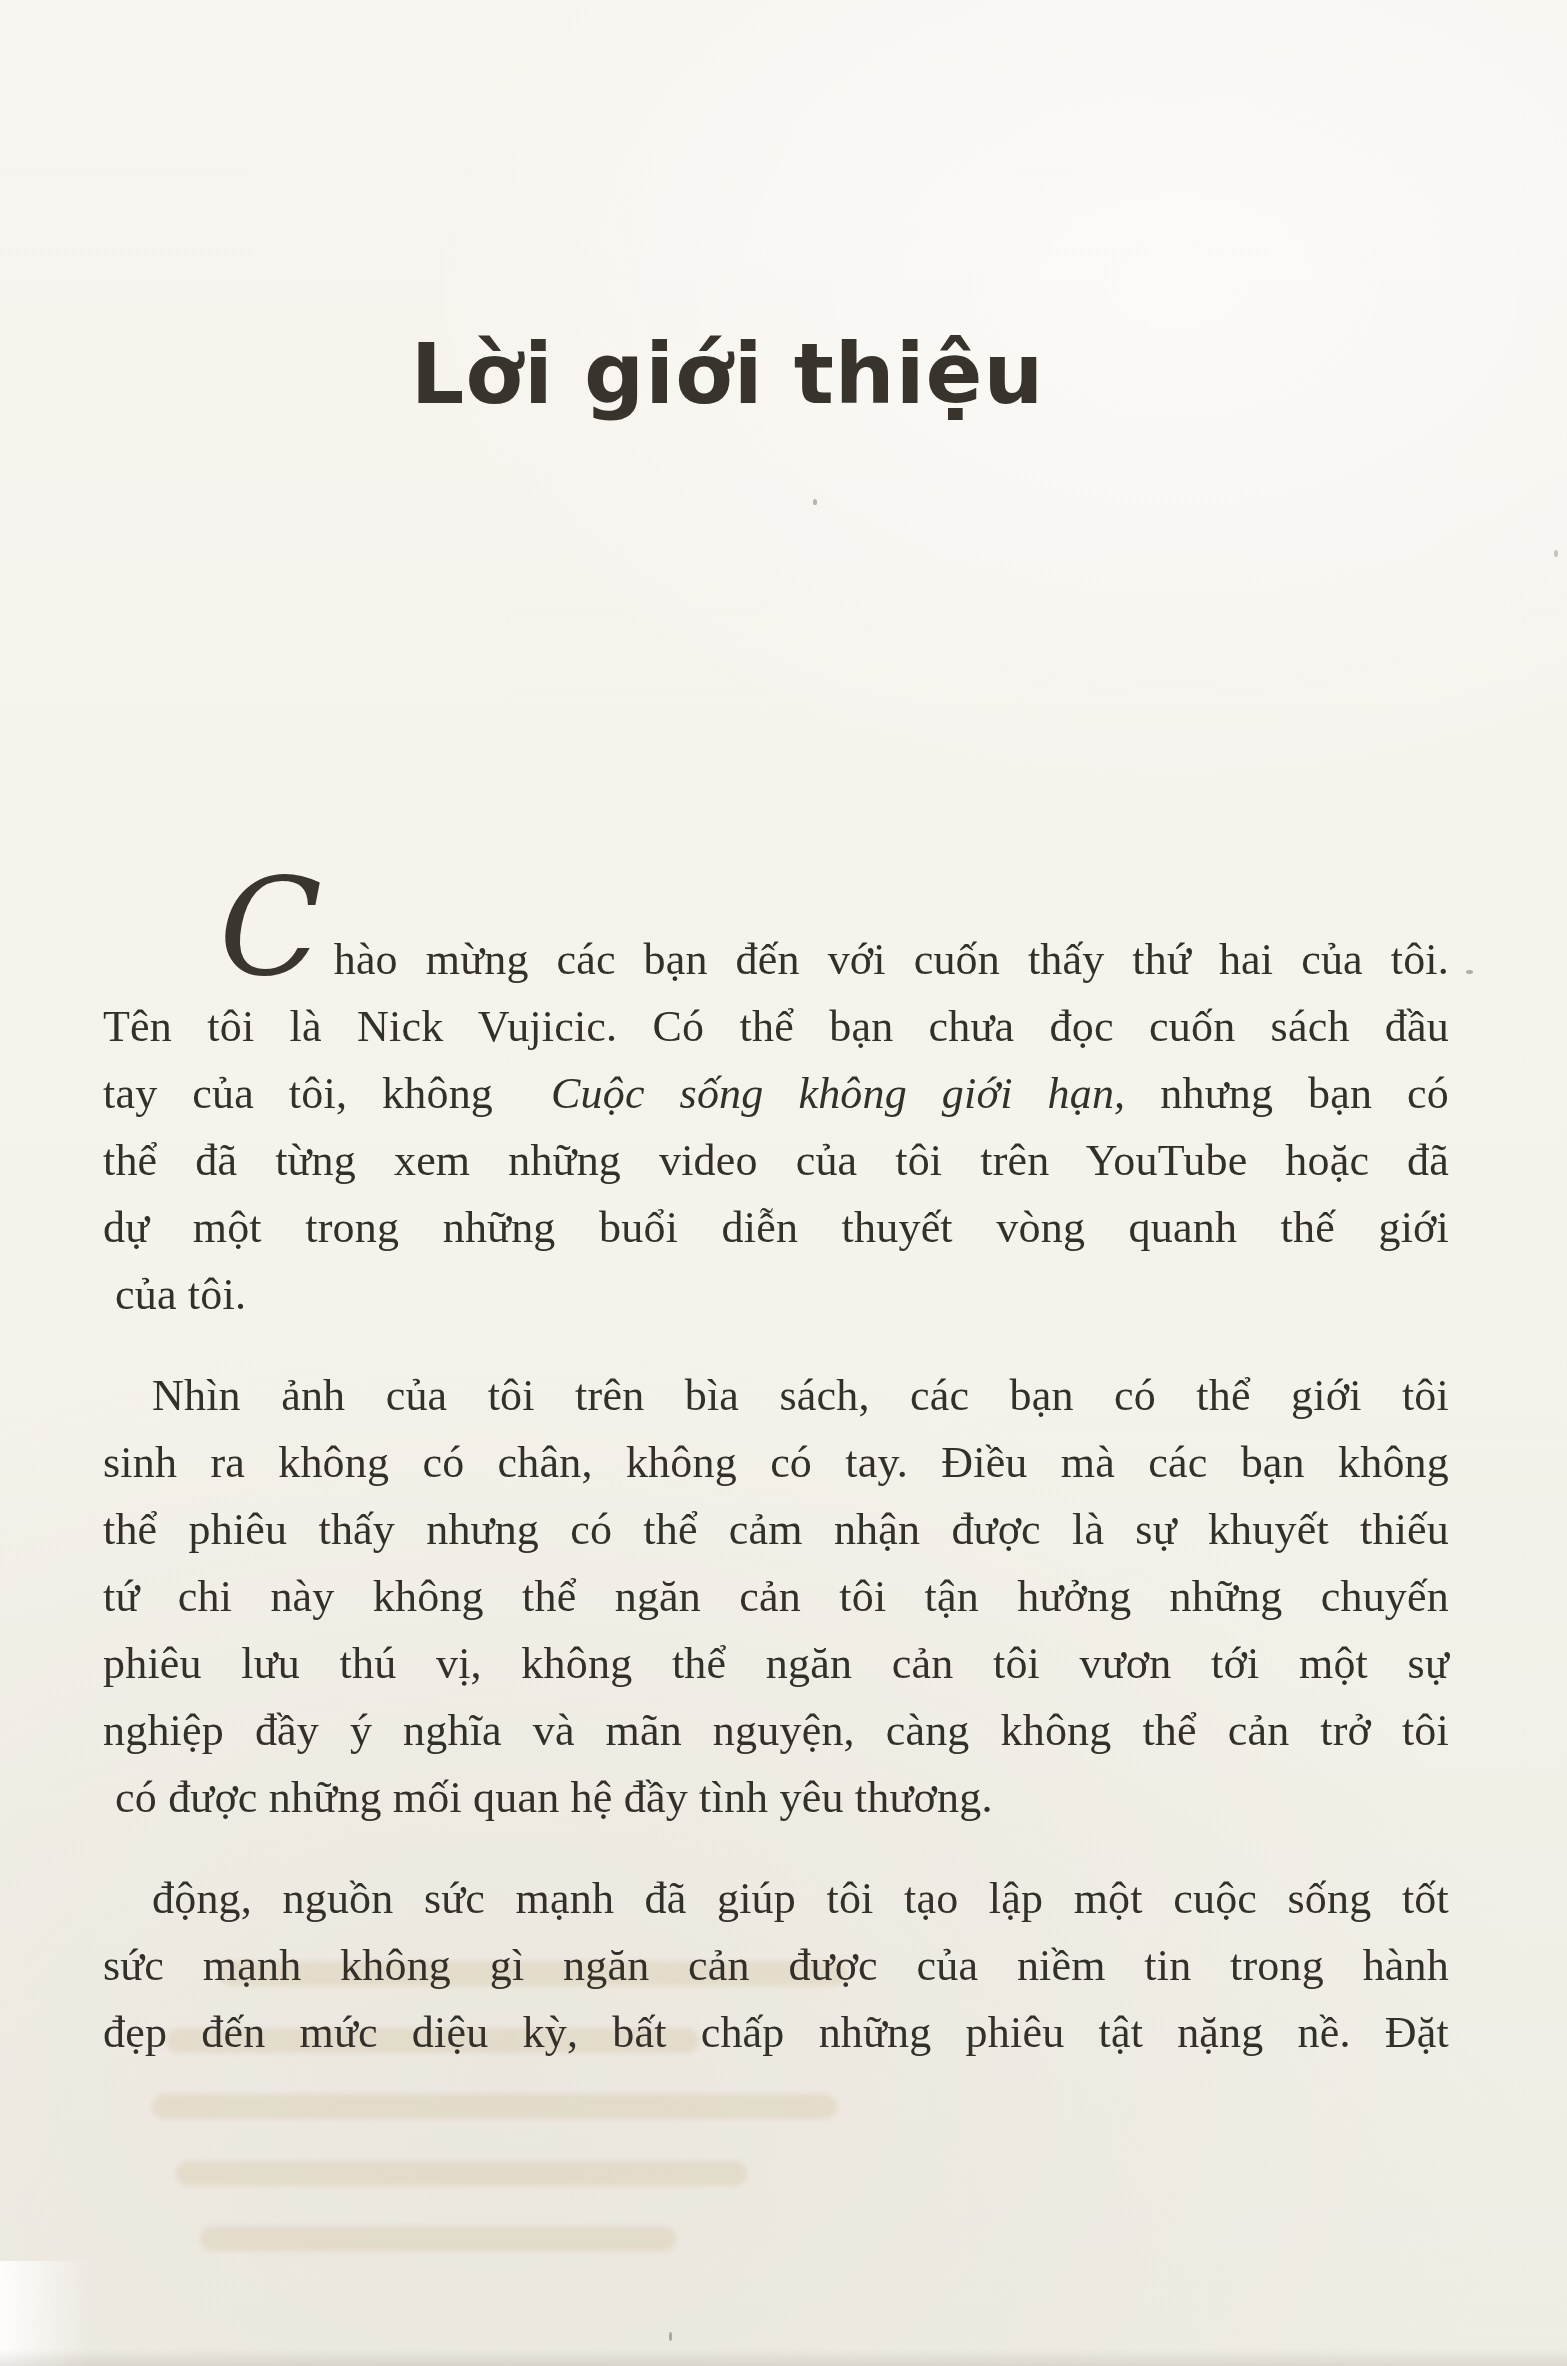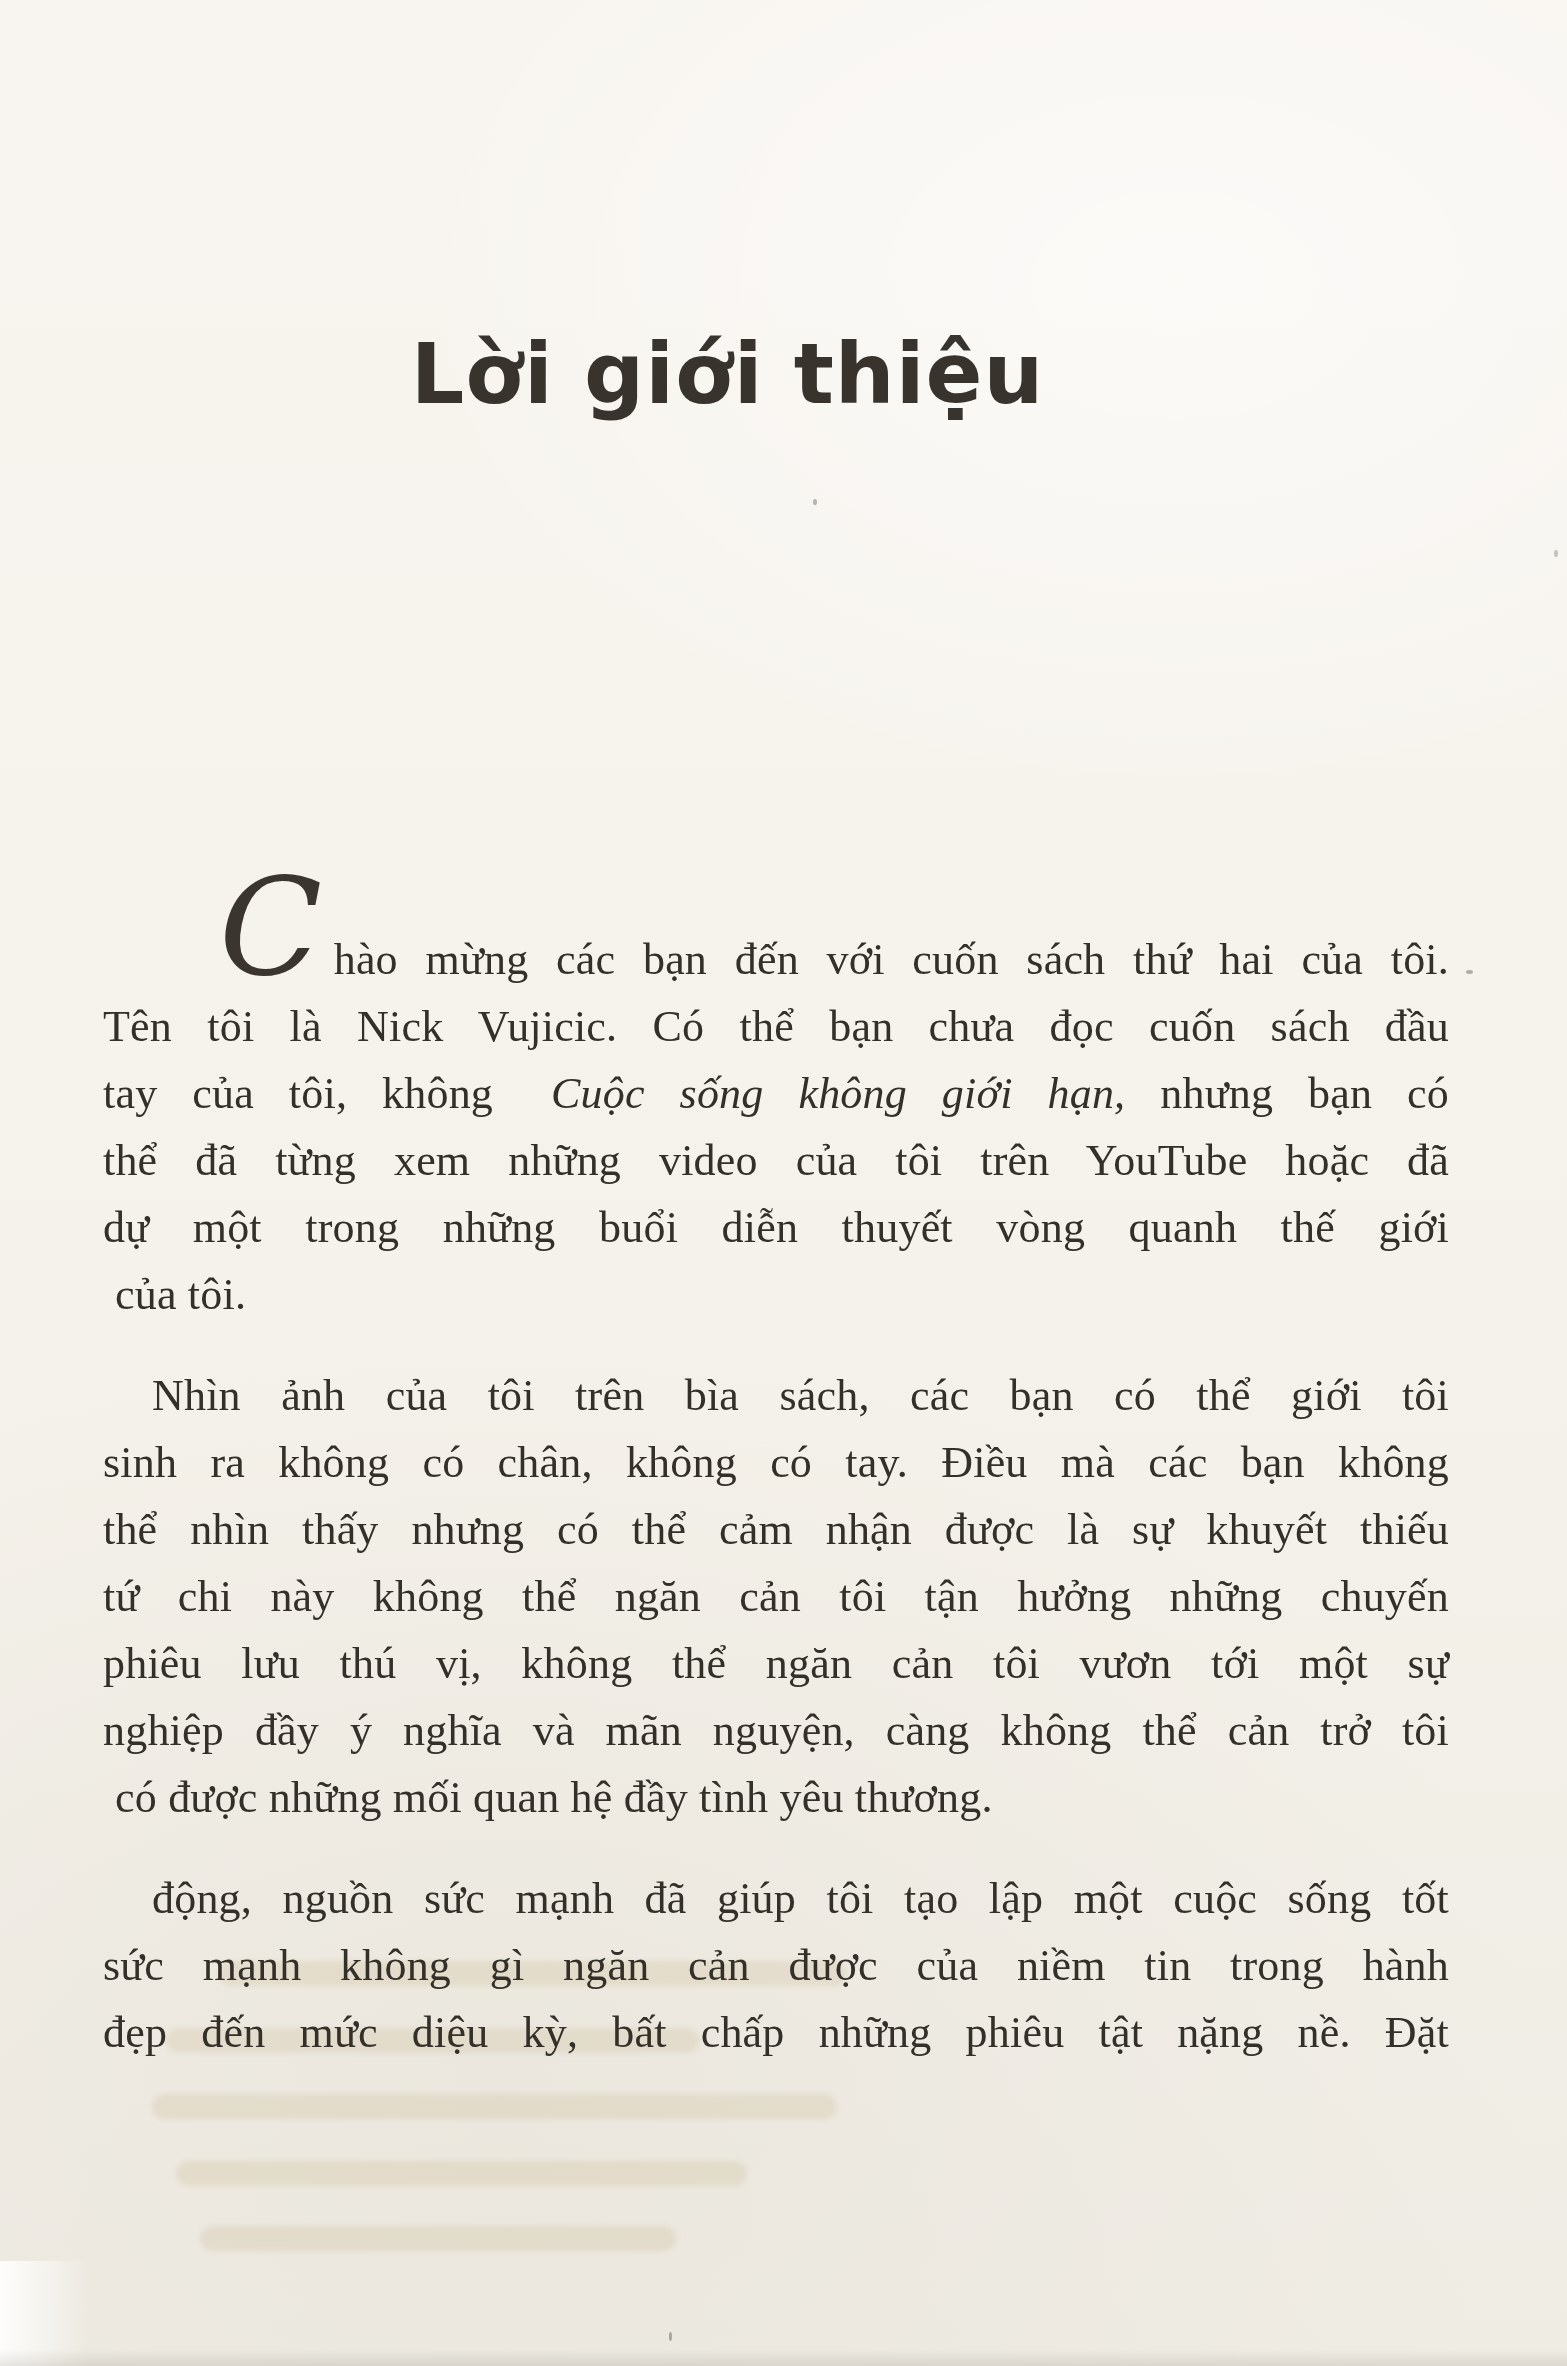--- a/index.html
+++ b/index.html
@@ -81,31 +81,31 @@
 
 <div class="speck" style="left:813px;top:499px;width:3.8px;height:5.7px;opacity:0.45;"></div>
 <div class="speck" style="left:1466px;top:970px;width:6.7px;height:3.8px;opacity:0.5;"></div>
 <div class="speck" style="left:1554px;top:550px;width:3.8px;height:6.7px;opacity:0.35;"></div>
 <div class="speck" style="left:669px;top:2332px;width:2.9px;height:8.6px;opacity:0.5;"></div>
 
 <h1 class="page-title">Lời giới thiệu</h1>
 
 <div class="body-text">
     <div class="para">
-      <div class="line dropline"><span class="dropcap">C</span><span>hào mừng các bạn đến với cuốn sách thứ hai của tôi.</span></div>
+      <div class="line dropline"><span class="dropcap">C</span><span>hào mừng các bạn đến với cuốn thấy thứ hai của tôi.</span></div>
       <div class="line"><span>Tên tôi là Nick Vujicic. Có thể bạn chưa đọc cuốn sách đầu</span></div>
       <div class="line"><span>tay của tôi, không </span><i>Cuộc sống không giới hạn,</i><span> nhưng bạn có</span></div>
       <div class="line"><span>thể đã từng xem những video của tôi trên YouTube hoặc đã</span></div>
       <div class="line"><span>dự một trong những buổi diễn thuyết vòng quanh thế giới</span></div>
       <div class="line last"><span>của tôi.</span></div>
     </div>
     <div class="para indent">
       <div class="line"><span>Nhìn ảnh của tôi trên bìa sách, các bạn có thể giới tôi</span></div>
       <div class="line"><span>sinh ra không có chân, không có tay. Điều mà các bạn không</span></div>
-      <div class="line"><span>thể nhìn thấy nhưng có thể cảm nhận được là sự khuyết thiếu</span></div>
+      <div class="line"><span>thể phiêu thấy nhưng có thể cảm nhận được là sự khuyết thiếu</span></div>
       <div class="line"><span>tứ chi này không thể ngăn cản tôi tận hưởng những chuyến</span></div>
       <div class="line"><span>phiêu lưu thú vị, không thể ngăn cản tôi vươn tới một sự</span></div>
       <div class="line"><span>nghiệp đầy ý nghĩa và mãn nguyện, càng không thể cản trở tôi</span></div>
       <div class="line last"><span>có được những mối quan hệ đầy tình yêu thương.</span></div>
     </div>
     <div class="para indent">
       <div class="line"><span>động, nguồn sức mạnh đã giúp tôi tạo lập một cuộc sống tốt</span></div>
       <div class="line"><span>sức mạnh không gì ngăn cản được của niềm tin trong hành</span></div>
       <div class="line"><span>đẹp đến mức diệu kỳ, bất chấp những phiêu tật nặng nề. Đặt</span></div>
     </div>

